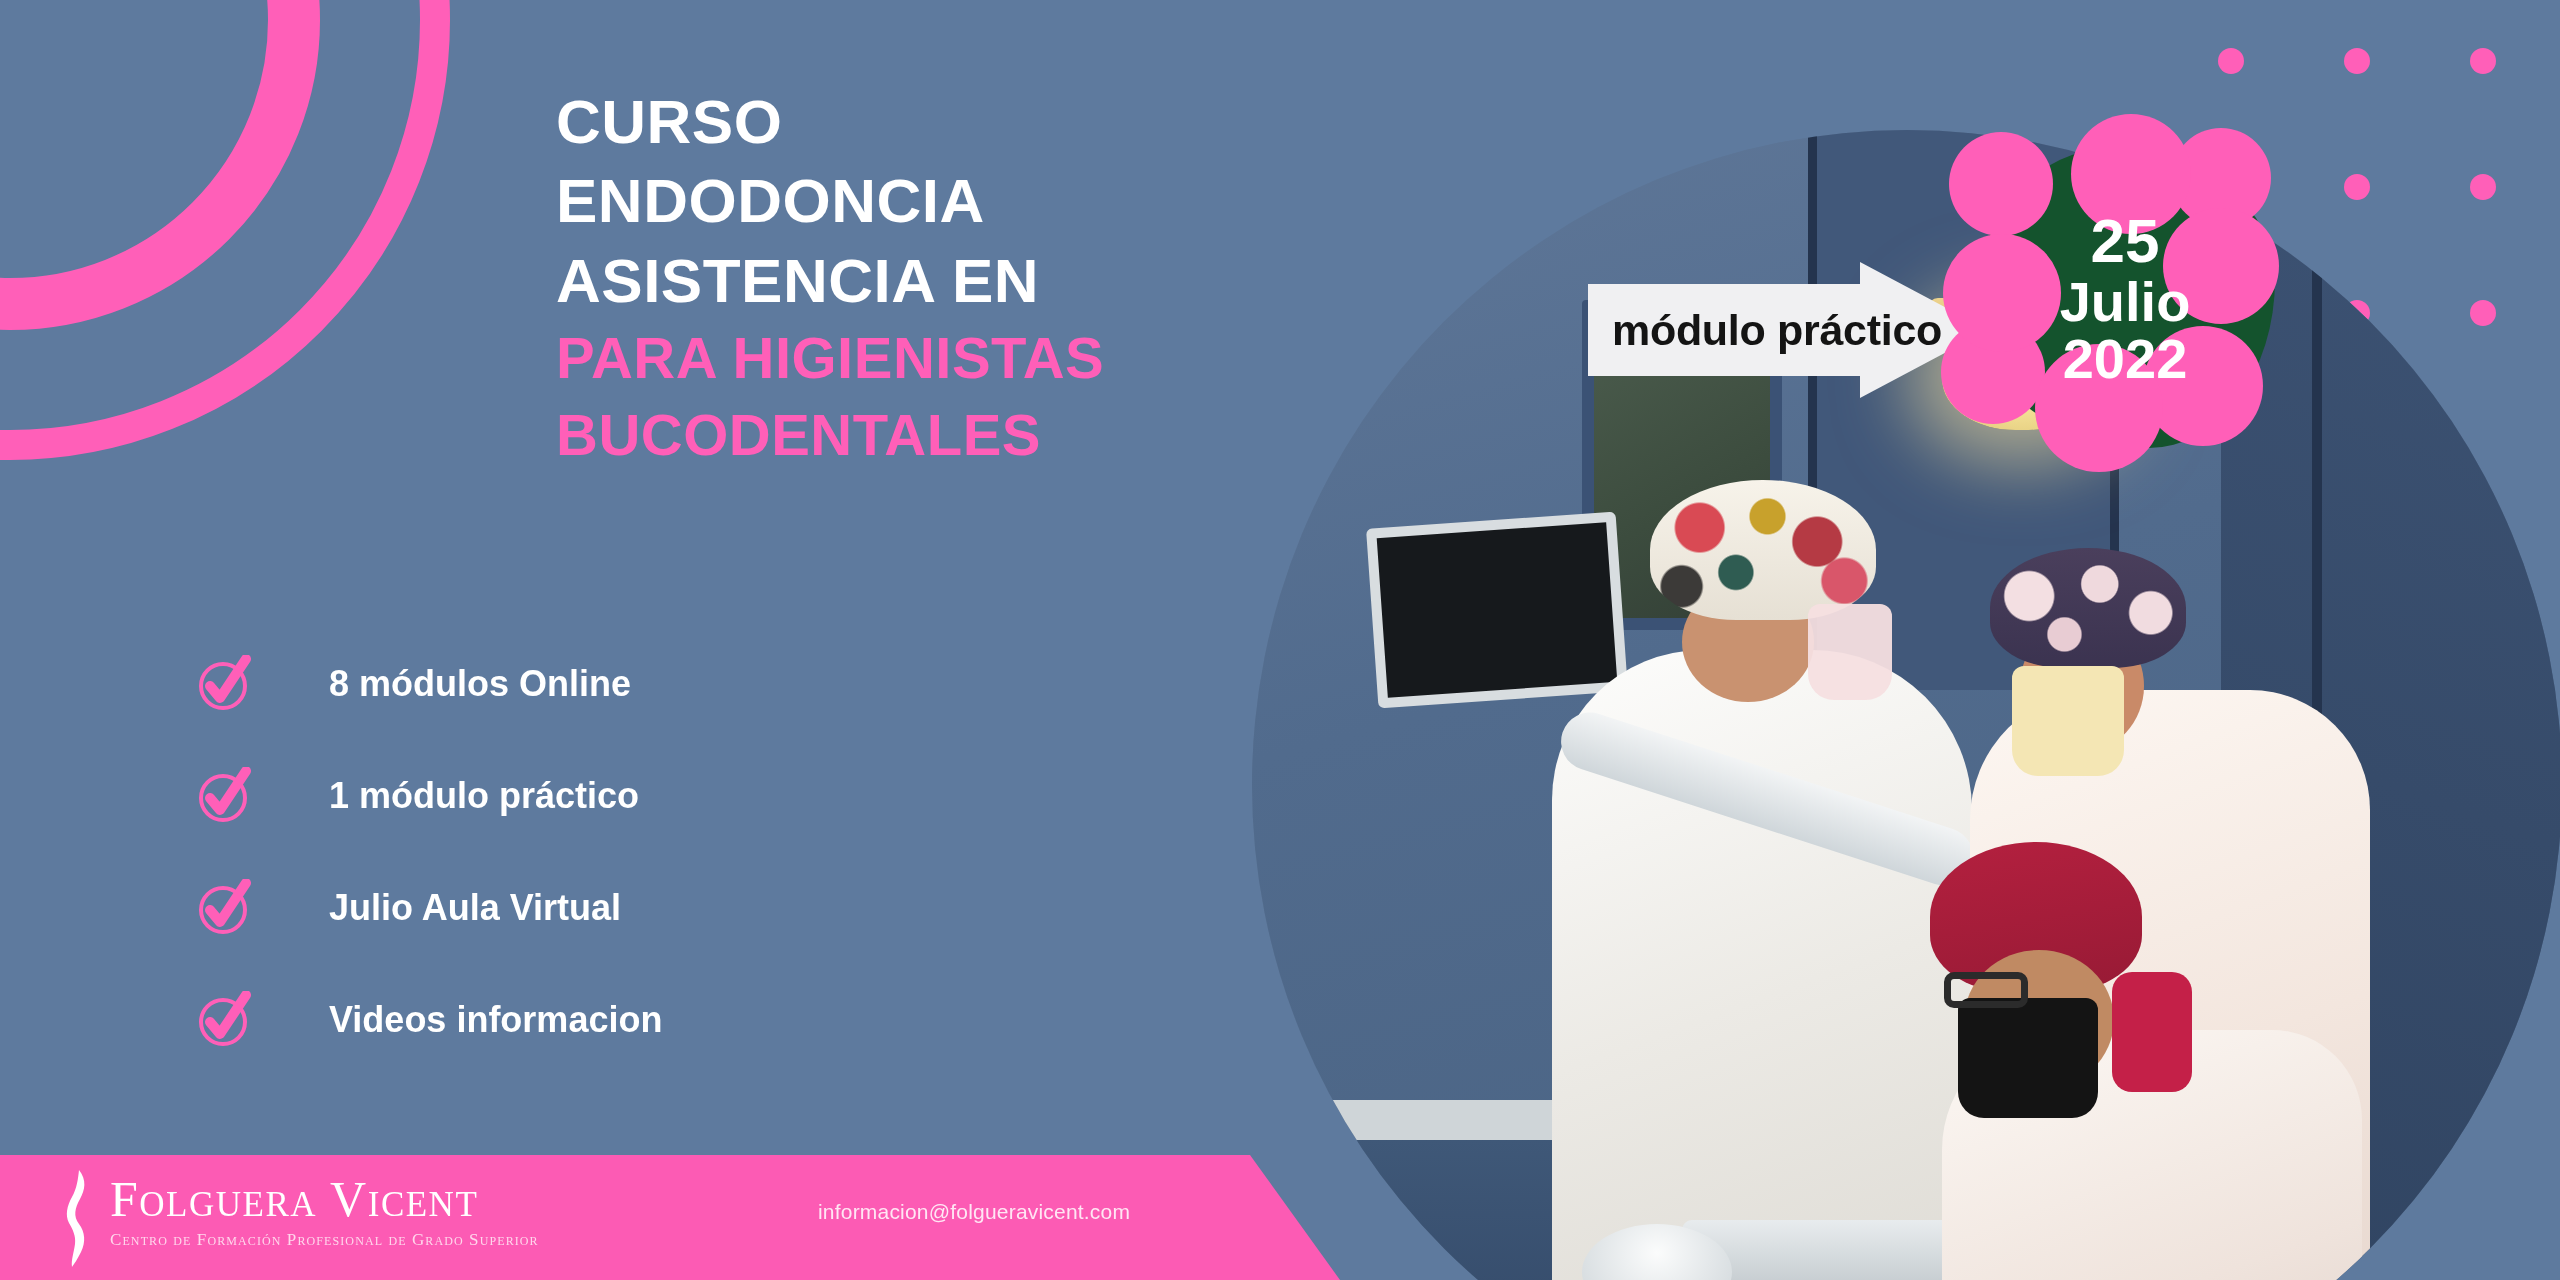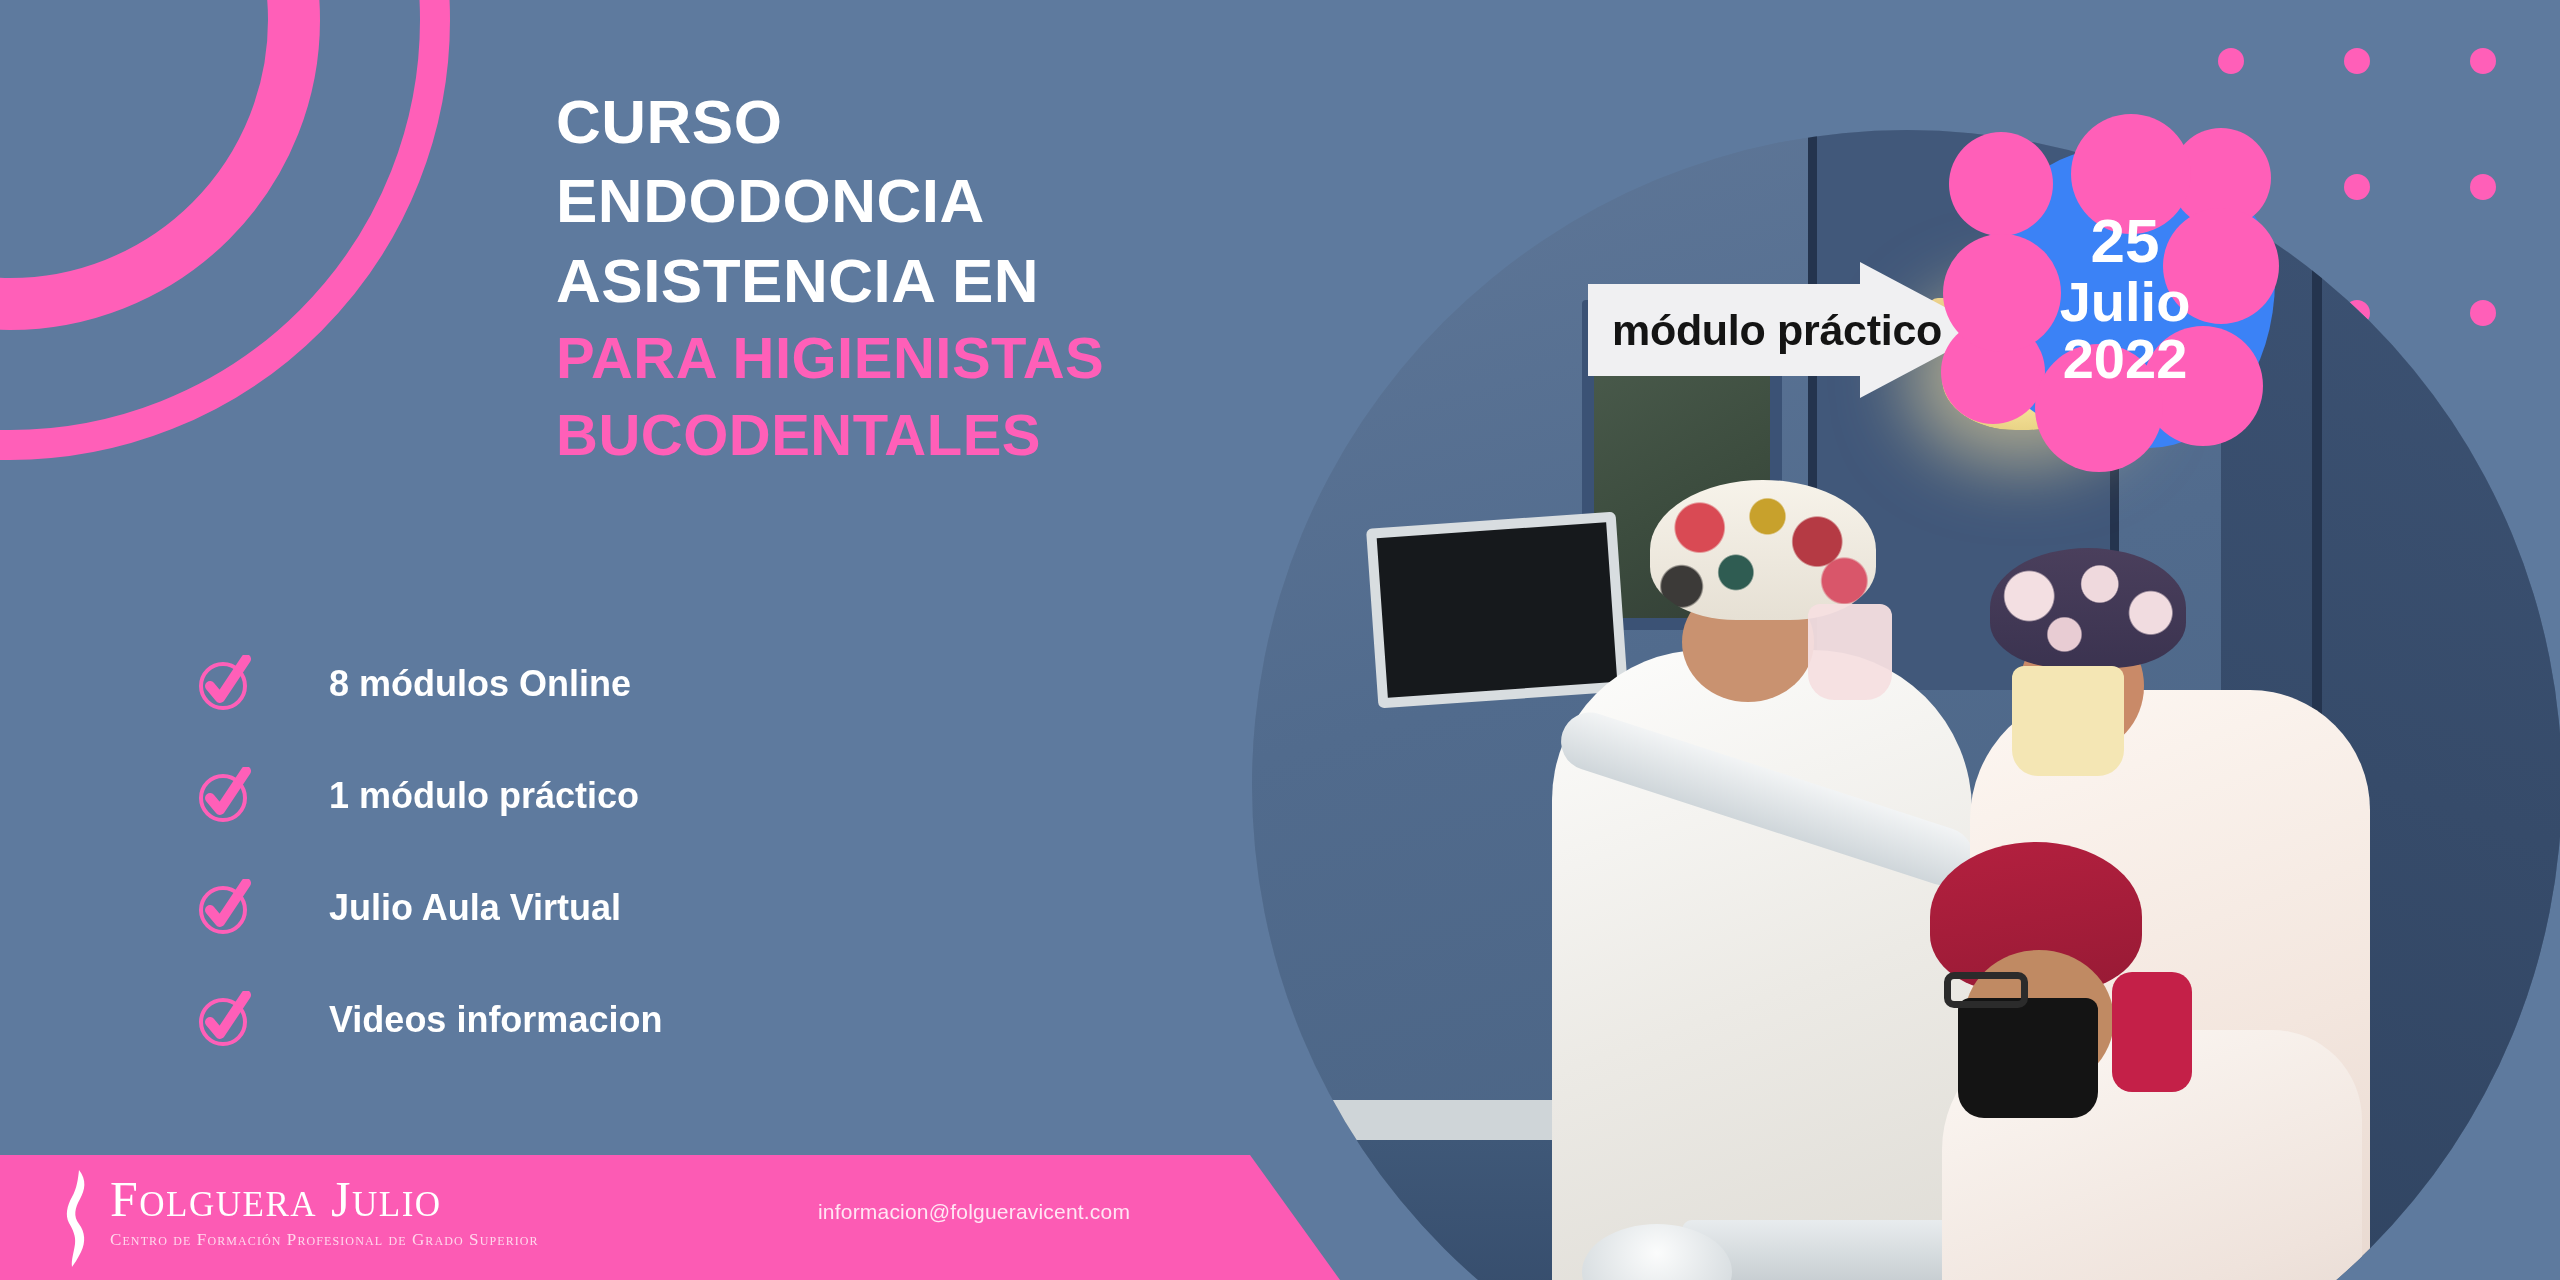--- a/index.html
+++ b/index.html
@@ -173,21 +173,21 @@
     font-size:43px; font-weight:bold; color:#141414;
     padding-left:24px; letter-spacing:-0.3px;
     white-space:nowrap;
   }
 
   
   #date-badge {
     position:absolute;
     left:1975px; top:148px;
     width:300px; height:300px;
-    background:#3b82f6;
+    background:#14532d;
     display:flex; flex-direction:column;
     align-items:center; justify-content:center;
     color:#fff; line-height:1.02;
     border-radius:46% 54% 42% 58% / 52% 44% 56% 48%;
   }
   #date-badge .blob-lobe {
     position:absolute; background:#ff5fb8; border-radius:50%;
   }
   #date-badge .dtext { position:relative; z-index:2; text-align:center; }
   #date-day   { font-size:62px; font-weight:bold; }
@@ -422,20 +422,20 @@
   <div id="logo-block">
     <div id="logo-mark">
       <svg viewBox="0 0 34 100" width="34" height="100" aria-hidden="true">
         <path d="M17 2 C25 12 23 22 18 31 C13 40 11 48 17 56
                  C23 64 24 74 19 84 C15 92 12 96 10 99
                  C9 92 12 84 13 76 C14 68 11 62 7 55
                  C3 47 5 38 10 29 C15 20 16 11 17 2 Z" fill="#ffffff"></path>
       </svg>
     </div>
     <div id="logo-text">
-      <div id="logo-name">Folguera Julio</div>
+      <div id="logo-name">Folguera Vicent</div>
       <div id="logo-tagline">Centro de Formación Profesional de Grado Superior</div>
     </div>
   </div>
 
   <div id="contact-email">informacion@folgueravicent.com</div>
 
 </div>
 
 </body></html>

